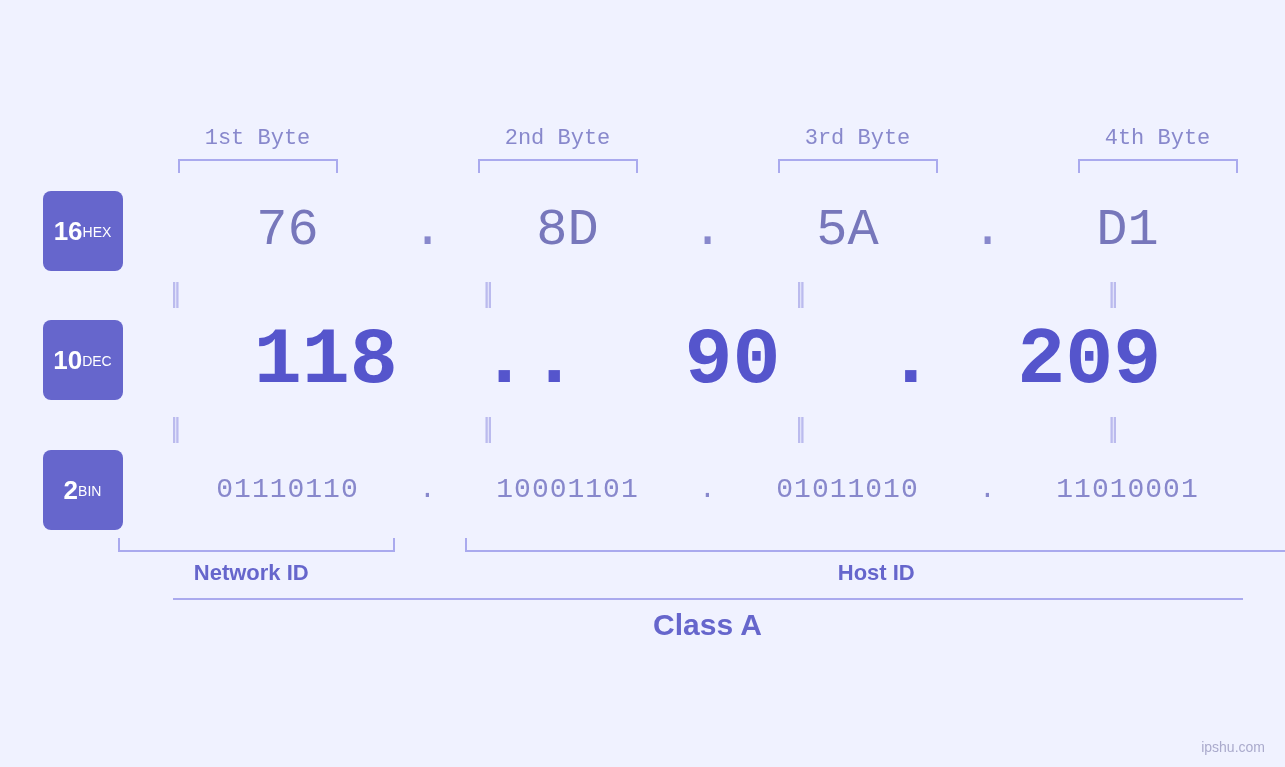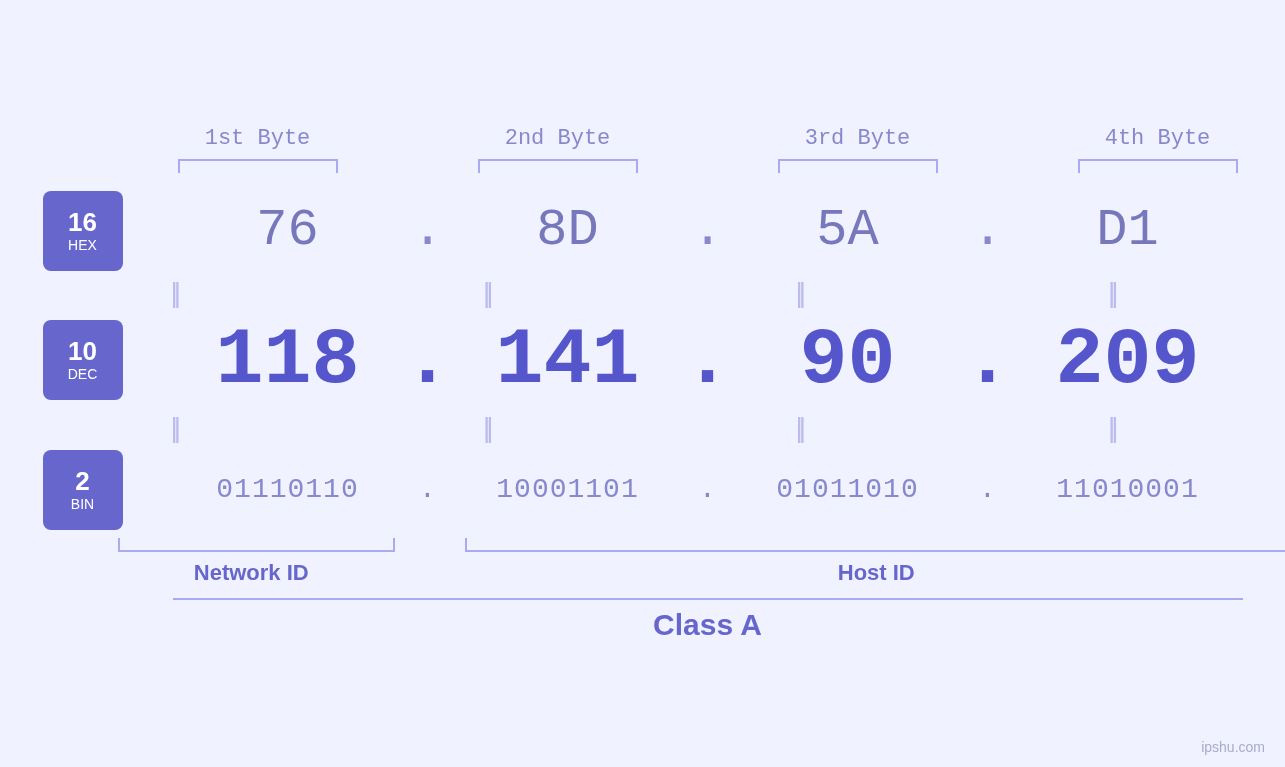--- a/index.html
+++ b/index.html
@@ -77,21 +77,21 @@
       align-items: center;
       justify-content: flex-start;
     }
 
     .base-badge {
       width: 80px;
       height: 80px;
       background: #6666cc;
       border-radius: 8px;
       display: flex;
-      flex-direction: column;
+      flex-direction: row;
       align-items: center;
       justify-content: center;
       color: white;
     }
 
     .base-badge .base-num {
       font-size: 26px;
       font-weight: bold;
       font-family: Arial, sans-serif;
       line-height: 1;
@@ -266,23 +266,20 @@
         <span class="base-label">DEC</span>
       </div>
     </div>
     <div class="values-row">
       <div class="byte-value-cell">
           <span class="dec-val">118</span>
         </div>
       <div class="dot-cell">
           <span class="dot-dec">.</span>
         </div>
-      <div class="byte-value-cell">
-          <span class="dec-val">141</span>
-        </div>
       <div class="dot-cell">
           <span class="dot-dec">.</span>
         </div>
       <div class="byte-value-cell">
           <span class="dec-val">90</span>
         </div>
       <div class="dot-cell">
           <span class="dot-dec">.</span>
         </div>
       <div class="byte-value-cell">

